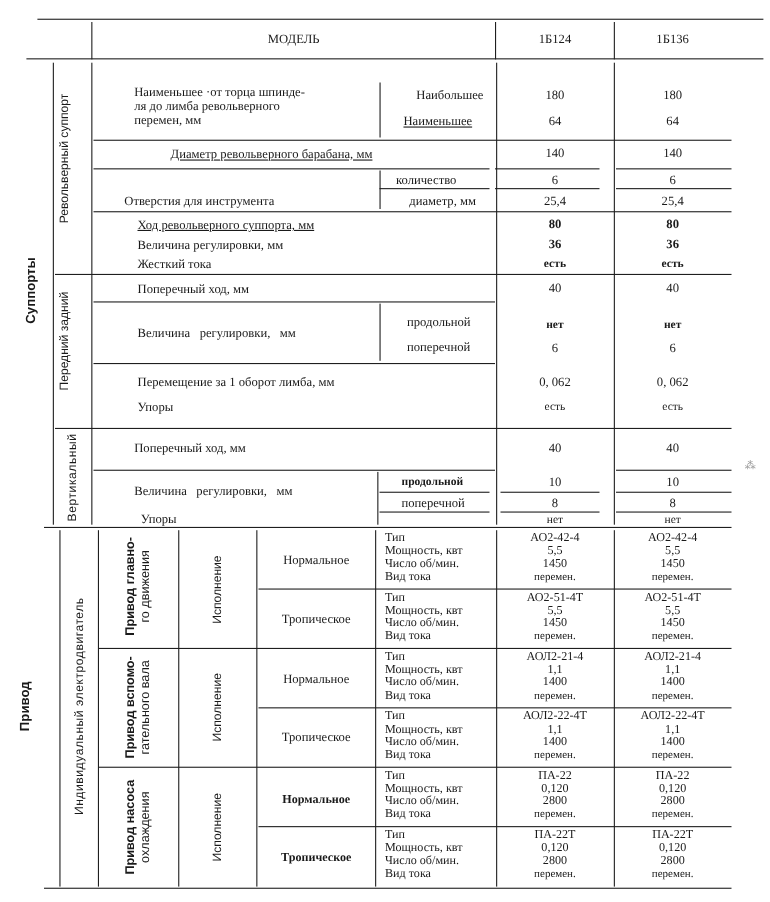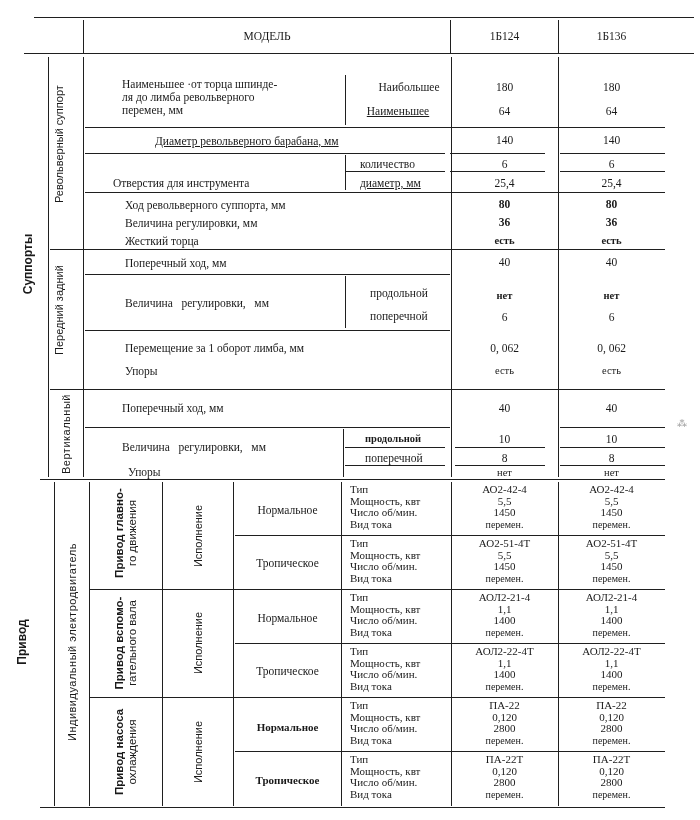--- a/index.html
+++ b/index.html
@@ -97,33 +97,33 @@
   <div class="t c" style="left:558px;top:80px;width:107px;">180</div>
   <div class="t c" style="left:451px;top:104px;width:107px;">64</div>
   <div class="t c" style="left:558px;top:104px;width:107px;">64</div>
 
   <div class="t" style="left:155px;top:134px;text-decoration:underline;">Диаметр револьверного барабана, мм</div>
   <div class="t c" style="left:451px;top:133px;width:107px;">140</div>
   <div class="t c" style="left:558px;top:133px;width:107px;">140</div>
 
   <div class="t" style="left:113px;top:165px;margin-top:11px;">Отверстия для инструмента</div>
   <div class="t" style="left:360px;top:157px;">количество</div>
-  <div class="t" style="left:360px;top:176px;text-decoration:underline;">диаметр, мм</div>
+  <div class="t" style="left:372px;top:176px;">диаметр, мм</div>
   <div class="t c" style="left:451px;top:157px;width:107px;">6</div>
   <div class="t c" style="left:558px;top:157px;width:107px;">6</div>
   <div class="t c" style="left:451px;top:176px;width:107px;">25,4</div>
   <div class="t c" style="left:558px;top:176px;width:107px;">25,4</div>
 
-  <div class="t" style="left:125px;top:198px;">Ход револьверного суппорта, мм</div>
+  <div class="t" style="left:125px;top:198px;text-decoration:underline;">Ход револьверного суппорта, мм</div>
   <div class="t c b" style="left:451px;top:197px;width:107px;">80</div>
   <div class="t c b" style="left:558px;top:197px;width:107px;">80</div>
   <div class="t" style="left:125px;top:216px;">Величина регулировки, мм</div>
   <div class="t c b" style="left:451px;top:215px;width:107px;">36</div>
   <div class="t c b" style="left:558px;top:215px;width:107px;">36</div>
-  <div class="t" style="left:125px;top:234px;">Жесткий торца</div>
+  <div class="t" style="left:125px;top:234px;">Жесткий тока</div>
   <div class="t c b" style="left:451px;top:234px;width:107px;font-size:10.5px;">есть</div>
   <div class="t c b" style="left:558px;top:234px;width:107px;font-size:10.5px;">есть</div>
 
   <div class="t" style="left:125px;top:256px;">Поперечный ход, мм</div>
   <div class="t c" style="left:451px;top:255px;width:107px;">40</div>
   <div class="t c" style="left:558px;top:255px;width:107px;">40</div>
 
   <div class="t" style="left:125px;top:296px;white-space:pre;">Величина   регулировки,   мм</div>
   <div class="t" style="left:370px;top:286px;">продольной</div>
   <div class="t" style="left:370px;top:309px;">поперечной</div>

